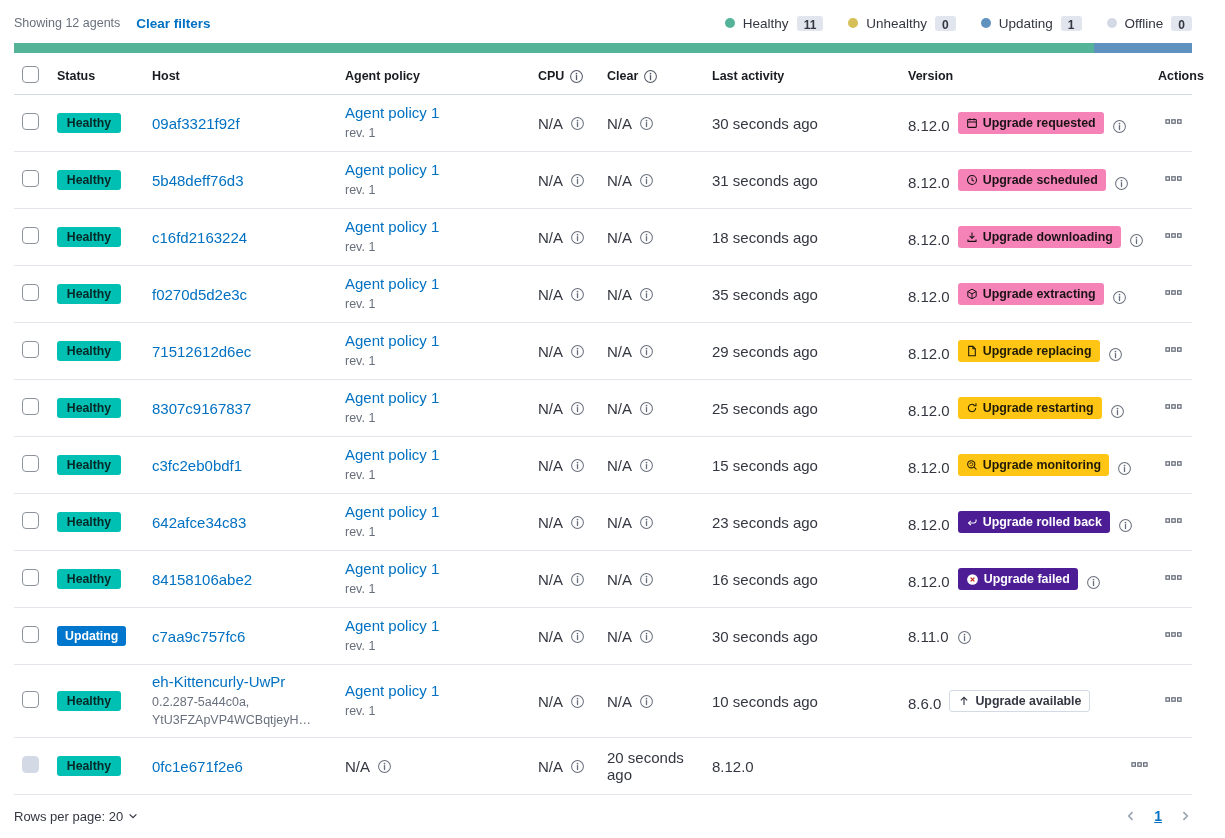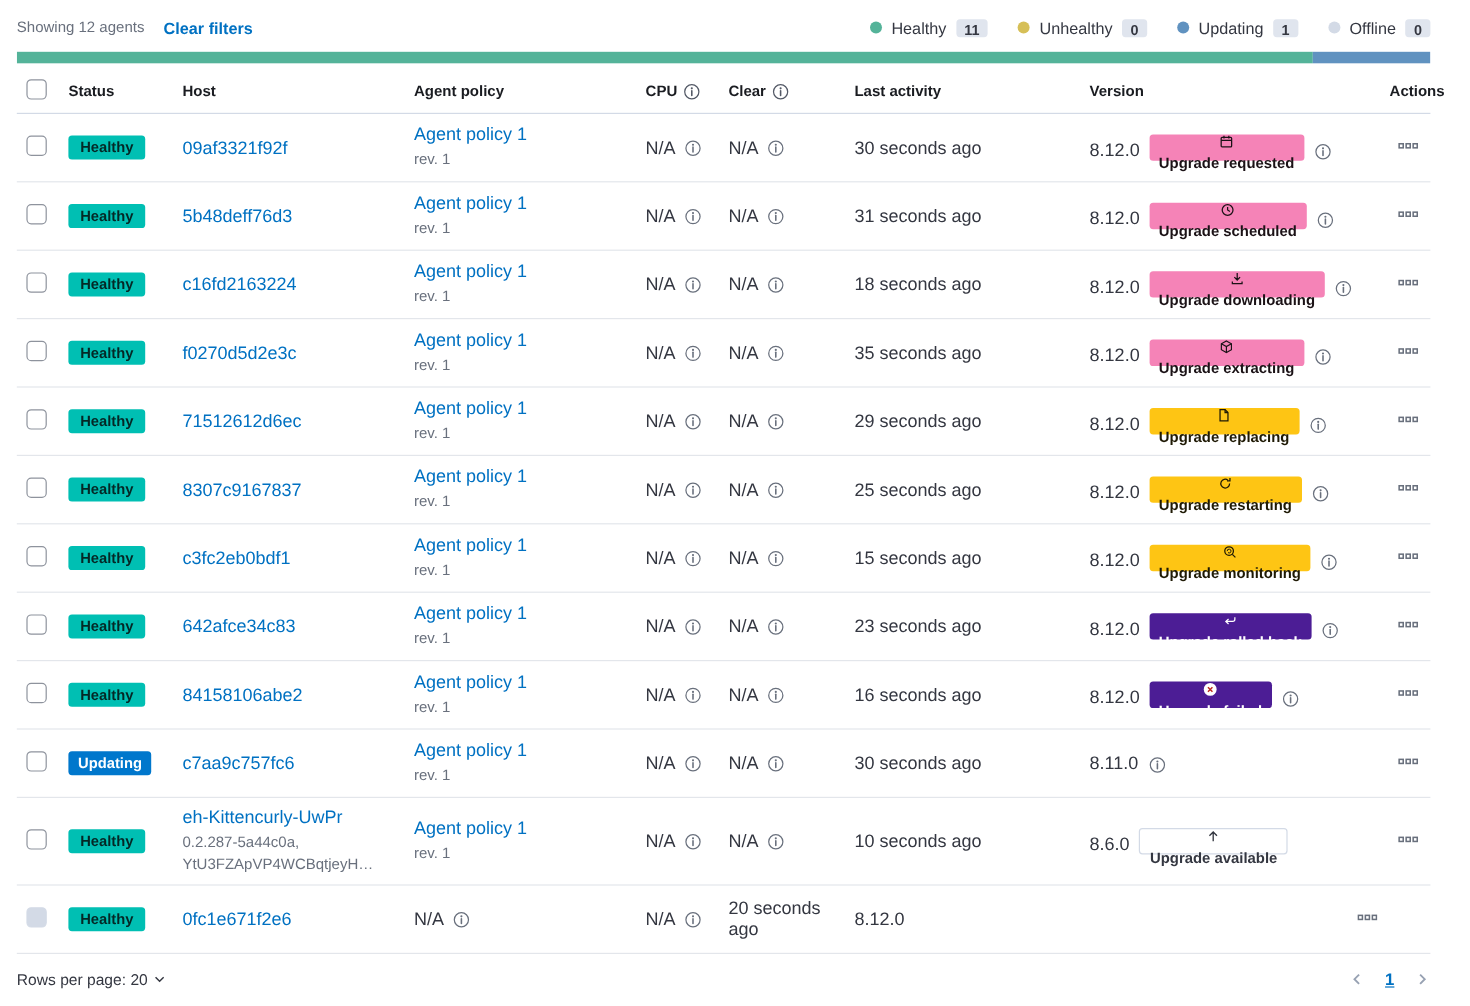--- a/index.html
+++ b/index.html
@@ -38,21 +38,21 @@
   .status-badge.primary { background: #0077CC; color: #fff; }
   .link { color: #0071C2; text-decoration: none; cursor: pointer; font-size: 15px; }
   .sub { color: #69707D; font-size: 12.5px; margin-top: 3px; line-height: 1.45; }
   .policy-line { display: flex; align-items: center; gap: 7px; }
   .lock { color: #343741; position: relative; top: -2px; }
   .metric { display: flex; align-items: center; gap: 7px; }
   .icon { display: inline-flex; align-items: center; justify-content: center; }
   .icon svg { display: block; }
   .info { color: #69707D; cursor: pointer; }
   .version-cell { display: flex; align-items: flex-end; gap: 8px; }
-  .upg-badge { display: inline-flex; align-items: center; gap: 5px; height: 22px; padding: 0 8px; border-radius: 3px; font-size: 12.4px; font-weight: 600; white-space: nowrap; flex-direction: column; }
+  .upg-badge { display: inline-flex; align-items: center; gap: 5px; height: 22px; padding: 0 8px; border-radius: 3px; font-size: 12.4px; font-weight: 600; white-space: nowrap; }
   .upg-badge.accent { background: #F583B7; color: #1b1216; }
   .upg-badge.warning { background: #FEC514; color: #1f1a05; }
   .upg-badge.danger { background: #4c1d95; color: #fff; }
   .upg-badge.hollow { background: #fff; color: #343741; border: 1px solid #D3DAE6; }
   .actions-cell { justify-self: end; padding-right: 10px; }
   .boxes { color: #69707D; cursor: pointer; }
 
   
   .footer { display: flex; align-items: center; margin-top: 13px; }
   .rpp { display: flex; align-items: center; gap: 4px; font-size: 13px; color: #343741; cursor: pointer; }

